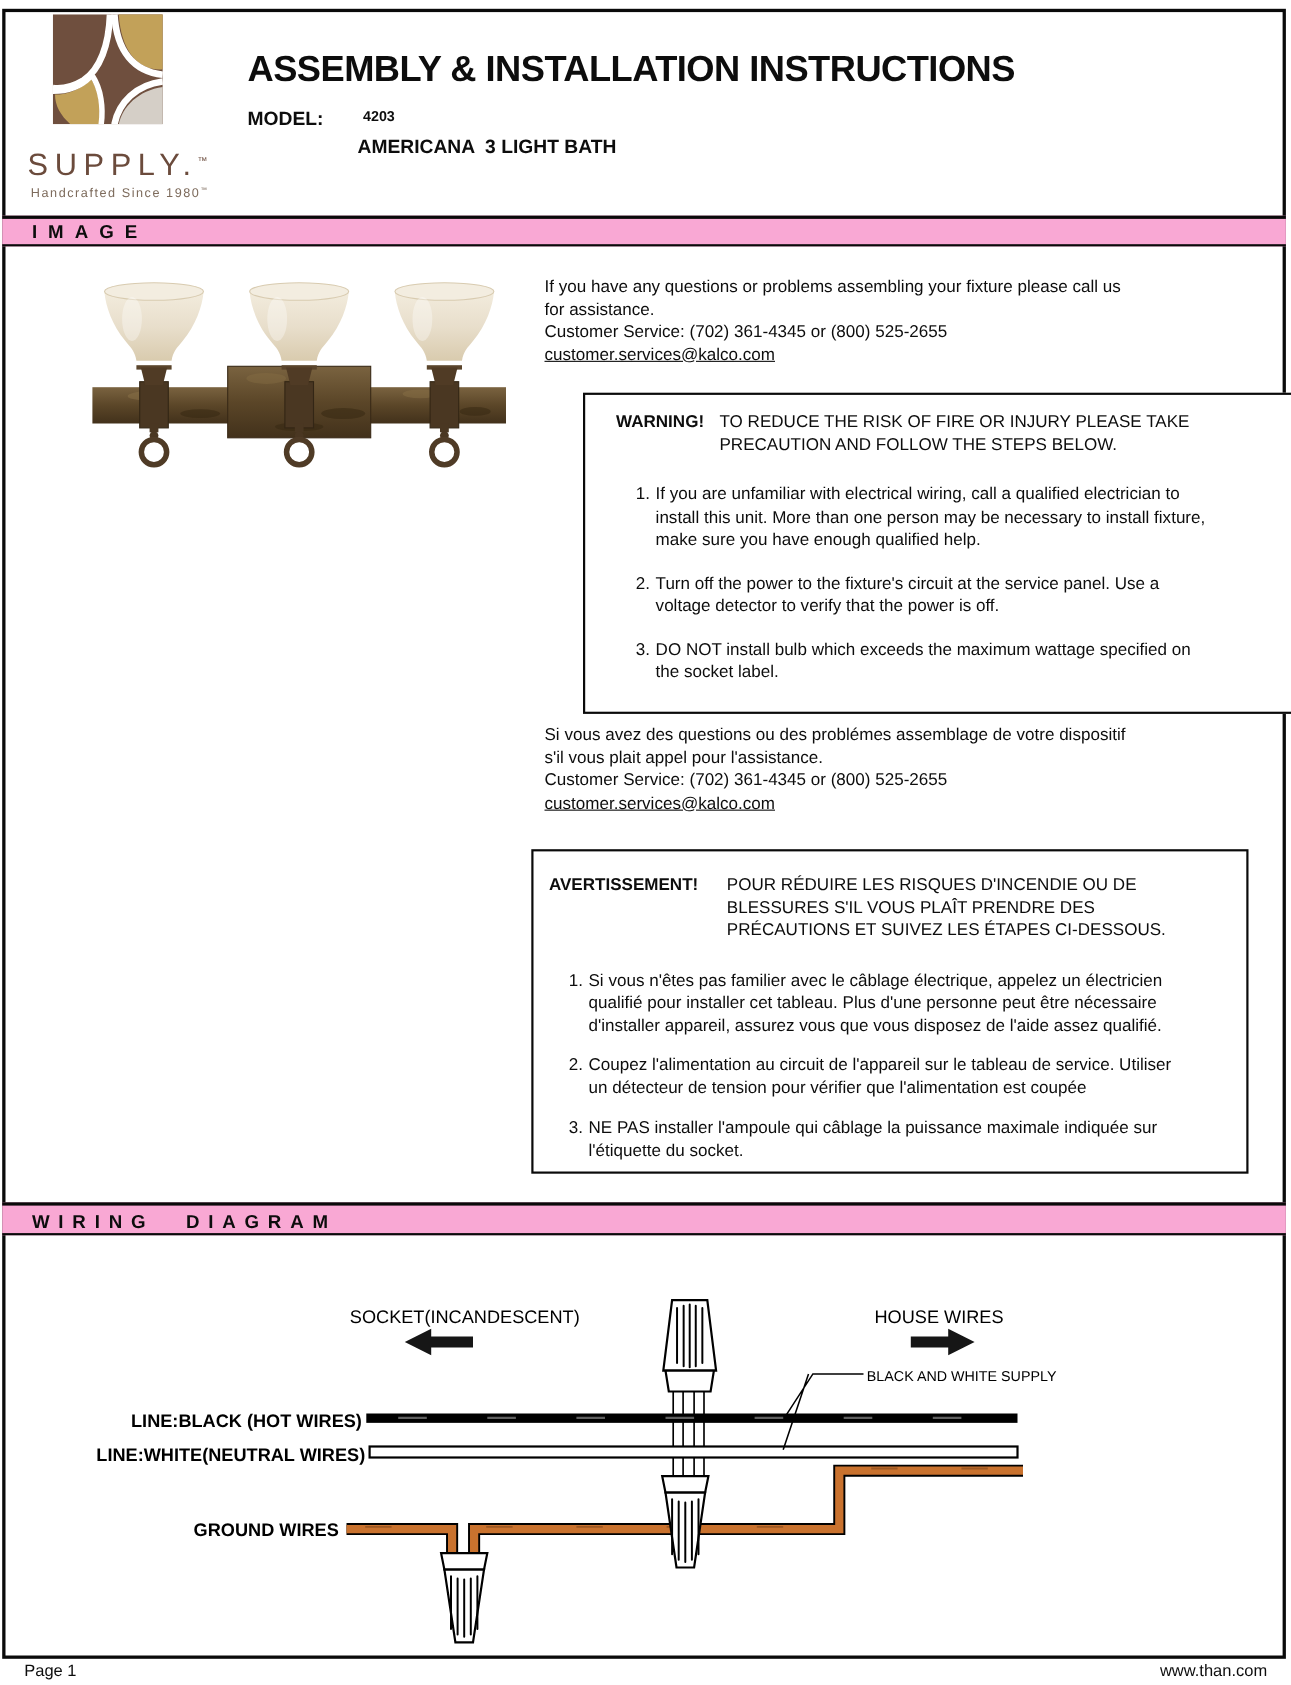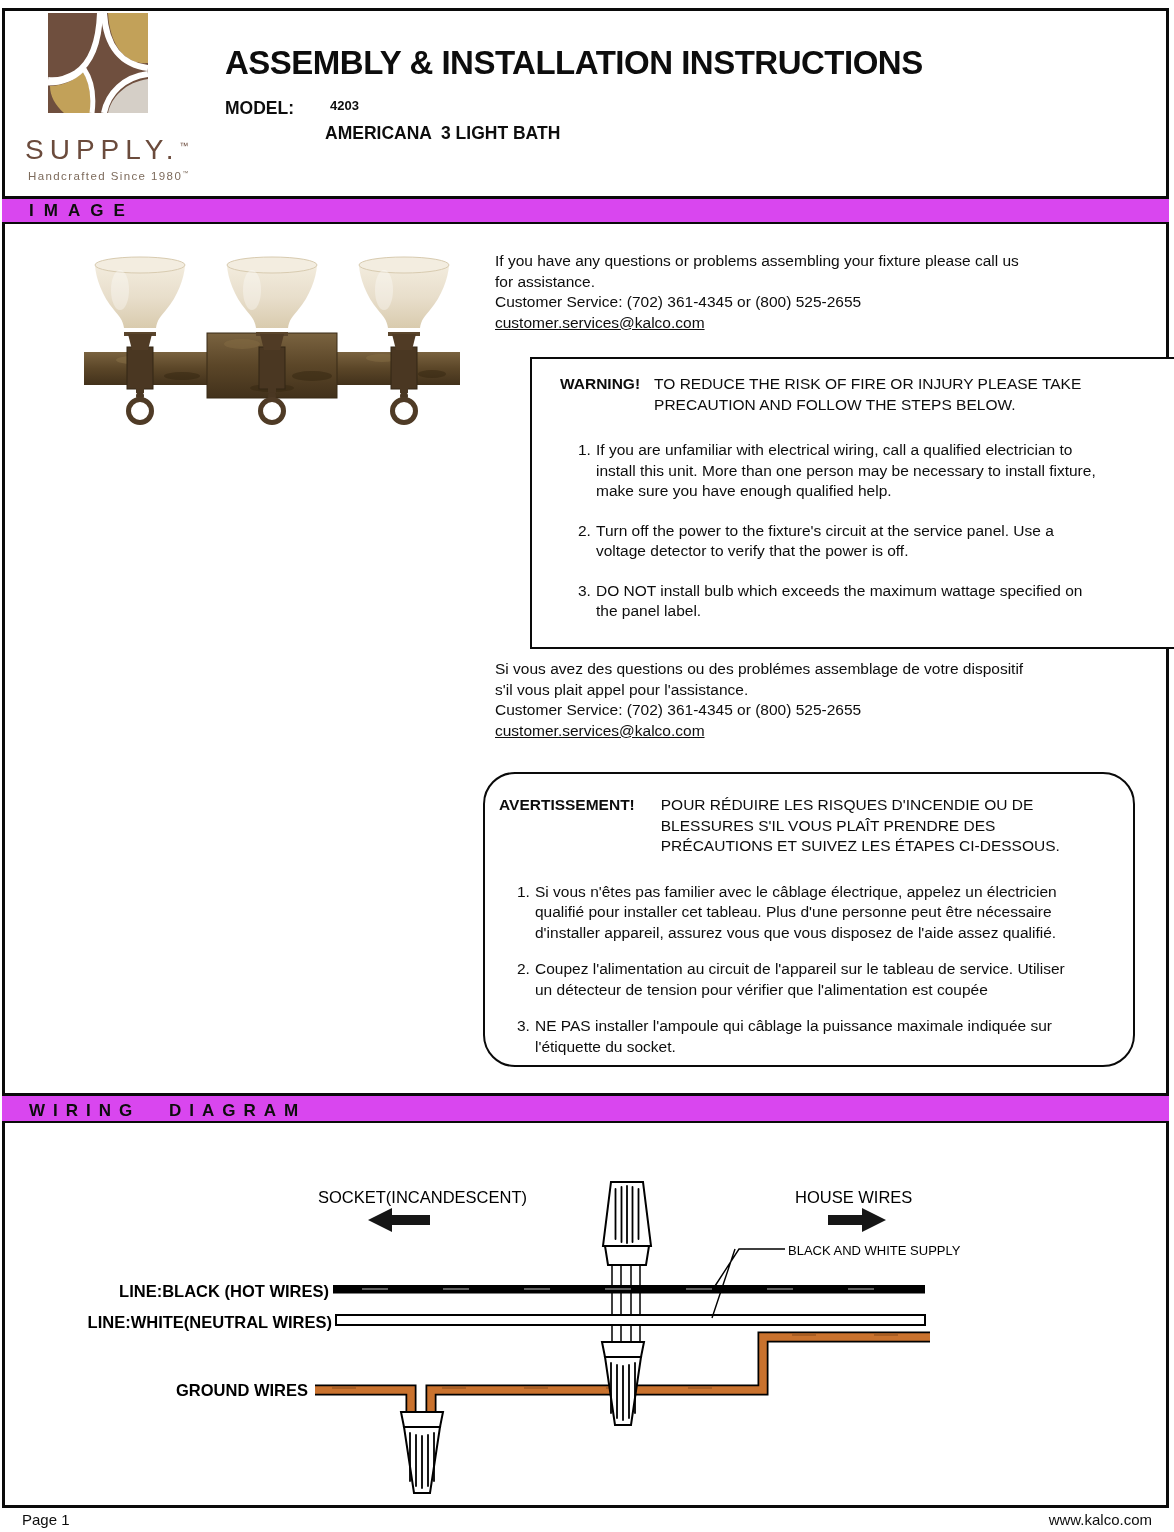--- a/index.html
+++ b/index.html
@@ -11,32 +11,32 @@
   .brand{left:25px;top:134px;font-size:28px;font-weight:400;letter-spacing:6px;color:#6b4b3c;}
   .brand sup{font-size:9px;letter-spacing:0;}
   .tagline{left:28px;top:170px;font-size:11.5px;letter-spacing:1.4px;color:#7d6b5c;}
   .tagline sup{font-size:6px;}
   .doc-title{left:225px;top:44px;font-size:33px;font-weight:bold;letter-spacing:-0.5px;white-space:pre;}
   .model-label{left:225px;top:98px;font-size:17.5px;font-weight:bold;}
   .model-number{left:330px;top:98px;font-size:13px;font-weight:bold;}
   .model-name{left:325px;top:123px;font-size:17.5px;font-weight:bold;white-space:pre;}
   
   .section-bar{left:2px;width:1167px;box-sizing:border-box;border-top:3px solid #0a0a0a;border-bottom:2px solid #0a0a0a;
-               background:#d946ef;display:flex;align-items:center;padding-left:27px;
+               background:#f9a8d4;display:flex;align-items:center;padding-left:27px;
                font-weight:bold;font-size:17px;}
   .bar-image{top:196px;height:28px;letter-spacing:10px;}
   .bar-wiring{top:1093px;height:30px;letter-spacing:8px;word-spacing:16px;align-items:flex-end;}
   
   .txt{font-size:15.5px;line-height:20.5px;}
   .contact-en{left:495px;top:251px;width:660px;}
   .contact-fr{left:495px;top:659px;width:660px;}
   .email{text-decoration:underline;display:inline-block;}
   .warn-box{left:483px;width:652px;border:2px solid #0a0a0a;box-sizing:border-box;background:#fff;}
   .warn-en{top:357px;height:292px;padding:15px 10px 0 28px;margin-left:47px;}
-  .warn-fr{top:772px;height:295px;padding:21px 10px 0 14px;border-radius:32px;}
+  .warn-fr{top:772px;height:295px;padding:21px 10px 0 14px;}
   .warn-head{display:flex;}
   .warn-label{font-weight:bold;white-space:nowrap;flex:0 0 auto;}
   .warn-head-lines{margin-left:14px;}
   .warn-fr .warn-head-lines{margin-left:26px;}
   .warn-items{margin-top:25px;}
   .warn-item{display:flex;margin-bottom:19px;padding-left:18px;}
   .warn-fr .warn-item{margin-bottom:16px;}
   .item-num{flex:0 0 auto;width:18px;}
   
   .footer-left{left:22px;top:1511px;font-size:15px;}
@@ -167,21 +167,21 @@
         <div class="item-num">2.</div>
         <div>
           <div>Turn off the power to the fixture's circuit at the service panel. Use a</div>
           <div>voltage detector to verify that the power is off.</div>
         </div>
       </div>
       <div class="warn-item">
         <div class="item-num">3.</div>
         <div>
           <div>DO NOT install bulb which exceeds the maximum wattage specified on</div>
-          <div>the panel label.</div>
+          <div>the socket label.</div>
         </div>
       </div>
     </div>
   </div>
 
   <div class="abs txt contact-fr">
     <div>Si vous avez des questions ou des problémes assemblage de votre dispositif</div>
     <div>s'il vous plait appel pour l'assistance.</div>
     <div>Customer Service: (702) 361-4345 or (800) 525-2655</div>
     <div><span class="email">customer.services@kalco.com</span></div>
@@ -269,15 +269,15 @@
     <text x="793" y="78" font-size="16.5">HOUSE WIRES</text>
     <polygon points="884,95 860,83 860,90 826,90 826,100 860,100 860,107" fill="#161616"></polygon>
     <text x="786" y="130" font-size="13">BLACK AND WHITE SUPPLY</text>
     <path d="M783 124 H737 L713 161 M733 124 L710 193" fill="none" stroke="#000" stroke-width="1.4"></path>
     <text x="327" y="172" font-size="16.5" font-weight="bold" text-anchor="end">LINE:BLACK (HOT WIRES)</text>
     <text x="330" y="203" font-size="16.5" font-weight="bold" text-anchor="end">LINE:WHITE(NEUTRAL WIRES)</text>
     <text x="306" y="271" font-size="16.5" font-weight="bold" text-anchor="end">GROUND WIRES</text>
   </svg>
 
   <div class="abs footer-left">Page 1</div>
-  <div class="abs footer-right">www.kalco.com</div>
+  <div class="abs footer-right">www.than.com</div>
 
 </div>
 
 </body></html>

